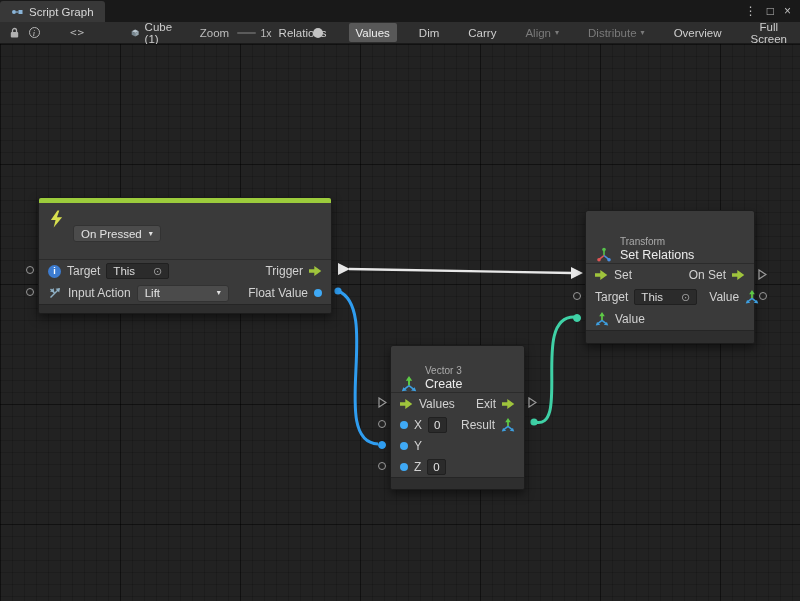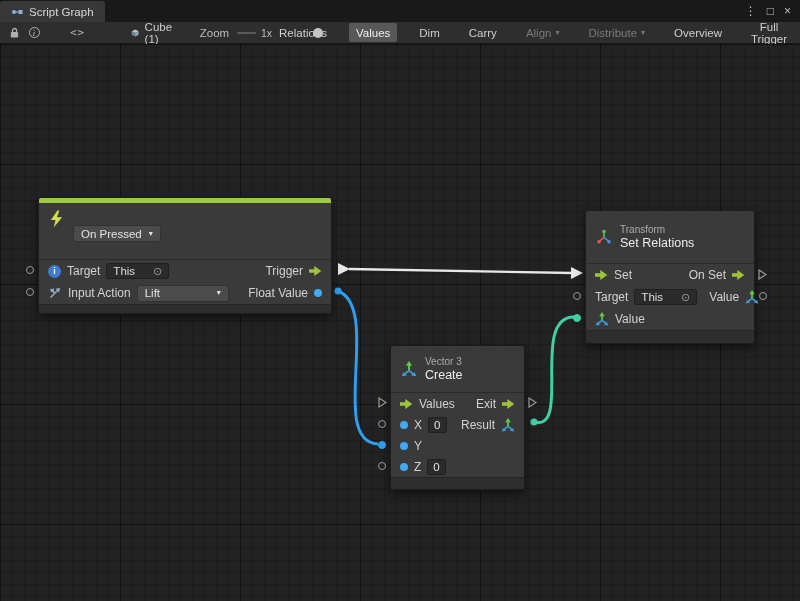--- a/index.html
+++ b/index.html
@@ -42,21 +42,21 @@
       linear-gradient(rgba(0,0,0,.40) 1px,transparent 1px),
       linear-gradient(90deg,rgba(0,0,0,.40) 1px,transparent 1px),
       linear-gradient(rgba(0,0,0,.16) 1px,transparent 1px),
       linear-gradient(90deg,rgba(0,0,0,.16) 1px,transparent 1px);
     background-size:120px 120px,120px 120px,12px 12px,12px 12px;}
   .wires{position:absolute;inset:0;pointer-events:none;}
 
   
   .node{position:absolute;background:#3a3a3a;border:1px solid #1c1c1c;border-radius:3px;
         box-shadow:0 4px 10px rgba(0,0,0,.5);}
-  .node-header{display:flex;align-items:center;gap:8px;padding:0 10px;}
+  .node-header{display:flex;align-items:flex-end;gap:8px;padding:0 10px;}
   .nh-texts{display:flex;flex-direction:column;justify-content:center;}
   .nh-sub{font-size:10px;color:#ababab;line-height:12px;}
   .nh-title{font-size:12.5px;color:#ececec;line-height:15px;}
   .node-body{border-top:1px solid #2b2b2b;}
   .prow{display:flex;align-items:center;gap:6px;padding:0 9px;font-size:12px;color:#d2d2d2;}
   .spacer{flex:1;}
   .node-footer{background:#2e2e2e;border-top:1px solid #252525;border-radius:0 0 2px 2px;}
 
   
   #node-event{left:38px;top:153px;width:294px;}
@@ -165,21 +165,21 @@
         <span class="caret">▾</span>
       </button>
       <button class="tb-btn disabled">
         <span>Distribute</span>
         <span class="caret">▾</span>
       </button>
       <button class="tb-btn">
           <span>Overview</span>
         </button>
       <button class="tb-btn">
-          <span>Full Trigger</span>
+          <span>Full Screen</span>
         </button>
     </div>
   </div>
 
   <div class="canvas">
 
     <svg class="wires" width="800" height="557" viewBox="0 0 800 557">
       <polygon points="338,219 338,231 350,225" fill="#e8e8e8"></polygon>
       <line x1="349" y1="225" x2="572" y2="229" stroke-width="2.4" stroke="#e8e8e8"></line>
       <polygon points="571,223 571,235 583,229" fill="#e8e8e8"></polygon>

